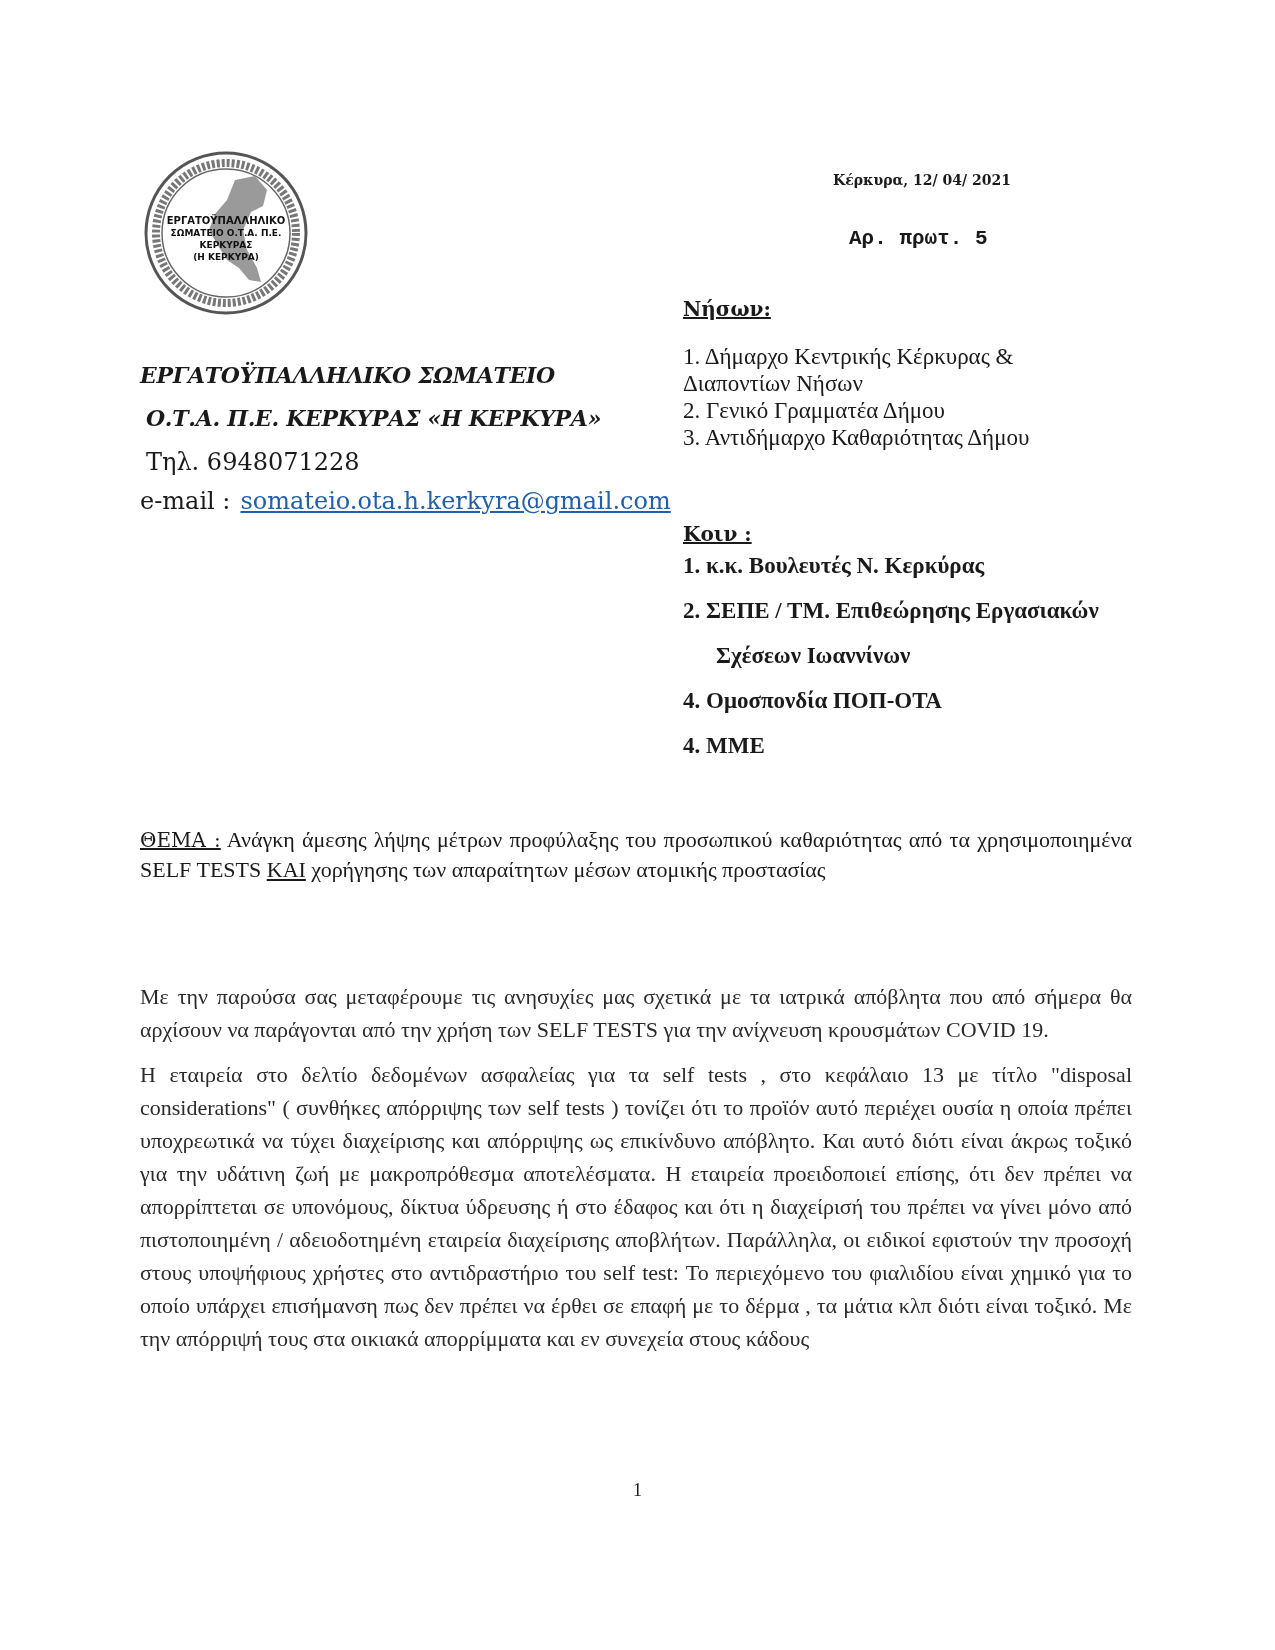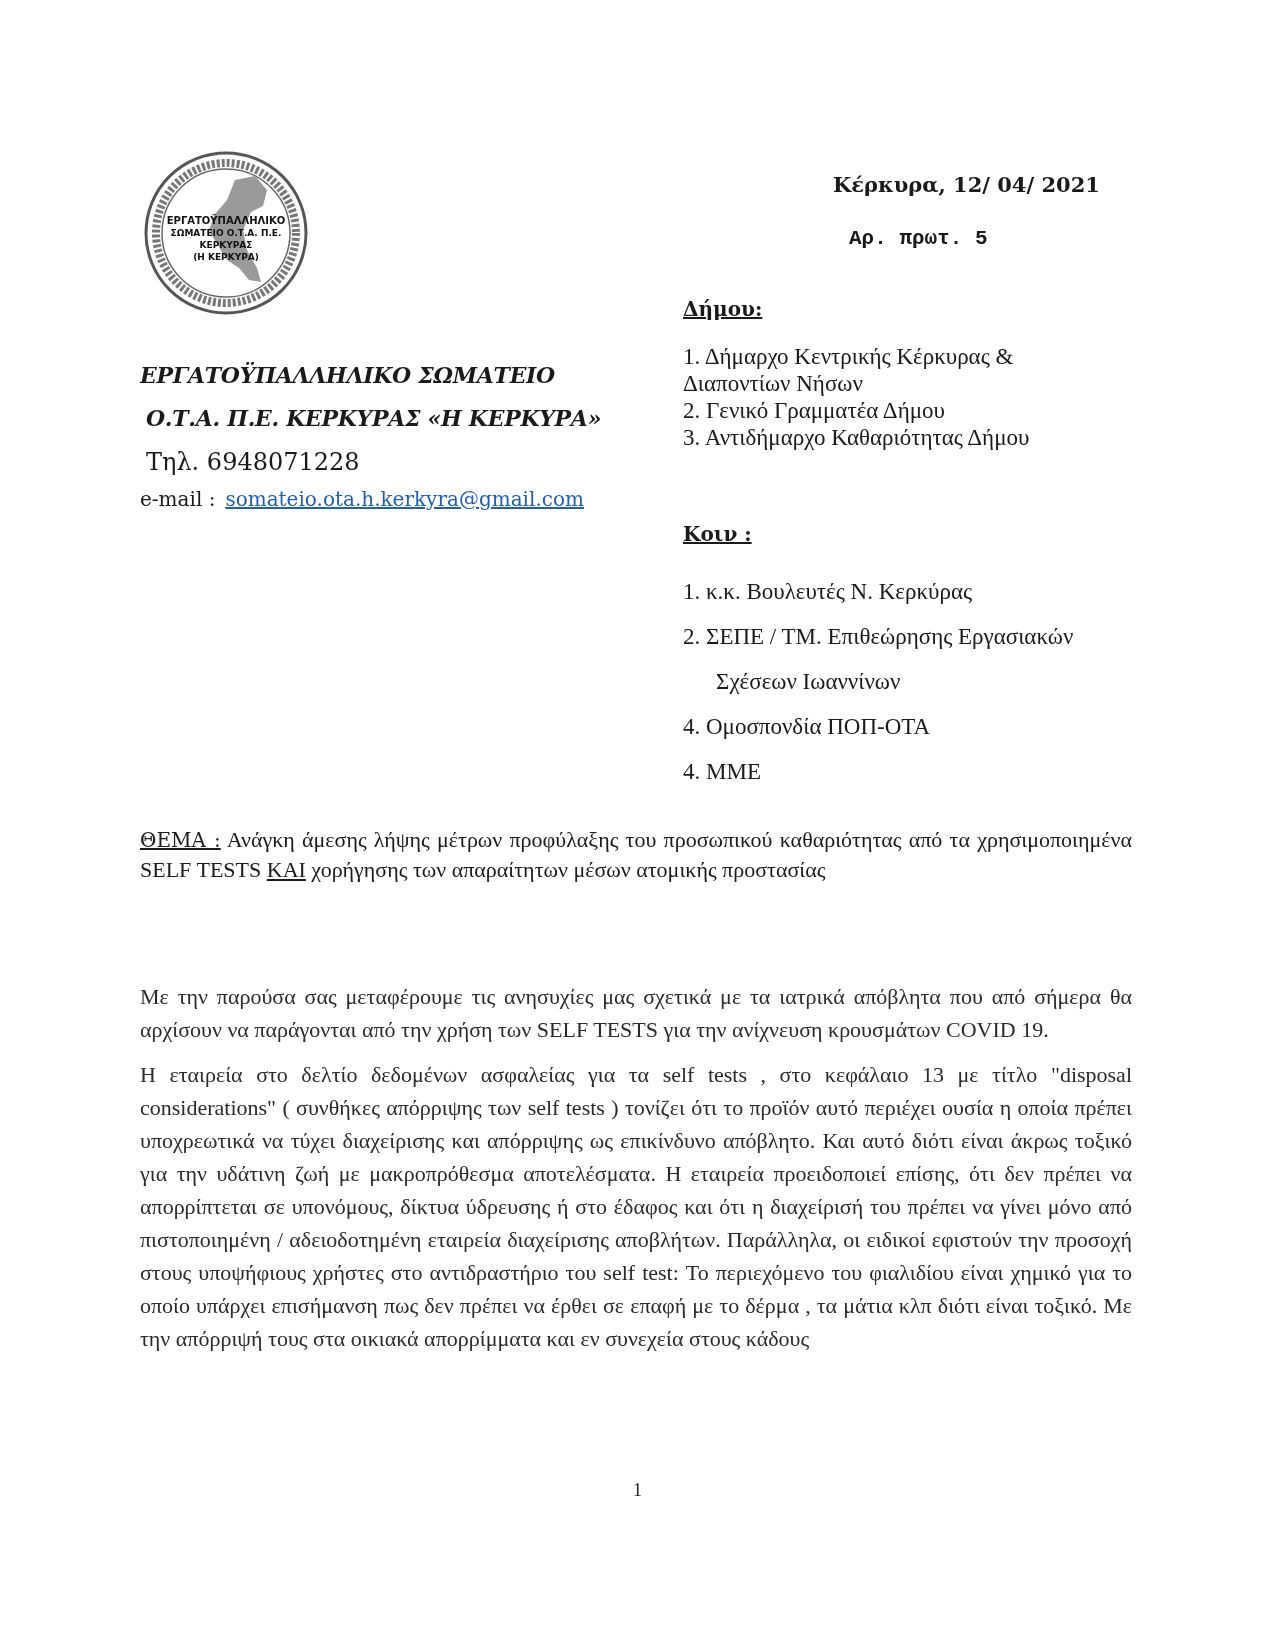--- a/index.html
+++ b/index.html
@@ -1,33 +1,33 @@
 <!DOCTYPE html>
 <html><head>
 <meta charset="utf-8">
 <style>
   html, body { margin: 0; padding: 0; background: #ffffff; }
   body { width: 1275px; height: 1650px; position: relative; overflow: hidden;
          font-family: "DejaVu Serif", "Liberation Serif", serif; color: #1a1a1a; }
   .abs { position: absolute; }
   .logo { left: 143px; top: 150px; width: 166px; height: 166px; }
-  .date { left: 833px; top: 172px; font-family: "DejaVu Serif", serif; font-weight: bold; font-size: 21px; }
+  .date { left: 833px; top: 172px; font-family: "DejaVu Serif", serif; font-weight: bold; font-size: 14px; }
   .protocol { left: 849px; top: 203px; font-family: Liberation Mono, monospace; font-weight: bold; font-size: 21px; margin-top: 24px; }
   .org { left: 140px; font-family: "DejaVu Serif", serif; font-weight: bold; font-style: italic; font-size: 22px; letter-spacing: -0.3px; text-align: center; }
   .org1 { top: 362px; }
   .org2 { top: 405px; left: 146px; }
   .phone { left: 146px; top: 448px; font-size: 24px; }
-  .email-row { left: 140px; top: 487px; font-size: 20px; }
+  .email-row { left: 140px; top: 487px; font-size: 24px; }
   .email-link { color: #1f5fae; text-decoration: underline; margin-left: 10px; }
   .heading-u { font-family: "DejaVu Serif", serif; font-weight: bold; text-decoration: underline; font-size: 20px; }
   .pros-h { left: 683px; top: 297px; }
   .koin-h { left: 683px; top: 522px; }
   .list { left: 683px; font-size: 23px; line-height: 27px; font-family: "Liberation Serif", serif; }
   .list-to { top: 343px; }
-  .list-cc { top: 578px; }
+  .list-cc { top: 552px; font-weight: bold; }
   .list-cc .li { height: 45px; line-height: 27px; }
   .indent { padding-left: 33px; }
   .subject { left: 140px; top: 825px; width: 992px; font-family: "Liberation Serif", serif; font-size: 22px; line-height: 30px; text-align: justify; }
   .subject .lbl { font-family: "DejaVu Serif", serif; font-weight: normal; text-decoration: underline; font-size: 20px; }
   .subject .u { text-decoration: underline; }
   .body { left: 140px; top: 968px; width: 992px; font-family: "Liberation Serif", serif; font-size: 22px; line-height: 33px; text-align: justify; color: #2a2a2a; }
   .body p { margin: 12px 0 12px 0; }
   .pagenum { left: 0; width: 1275px; top: 1480px; text-align: center; font-size: 18px; font-family: "Liberation Serif", serif; }
 </style>
 </head>
@@ -49,21 +49,21 @@
 <div class="abs date">Κέρκυρα,  12/ 04/ 2021</div>
 <div class="abs protocol">Αρ. πρωτ. 5</div>
 
 <div class="abs org org1">ΕΡΓΑΤΟΫΠΑΛΛΗΛΙΚΟ ΣΩΜΑΤΕΙΟ</div>
 <div class="abs org org2">Ο.Τ.Α. Π.Ε. ΚΕΡΚΥΡΑΣ «Η ΚΕΡΚΥΡΑ»</div>
 <div class="abs phone">Τηλ. 6948071228</div>
 <div class="abs email-row">
   <span>e-mail :</span><a class="email-link">somateio.ota.h.kerkyra@gmail.com</a>
 </div>
 
-<div class="abs heading-u pros-h">Δήμου:</div>
+<div class="abs heading-u pros-h">Νήσων:</div>
 <div class="abs list list-to">
   <div>1.  Δήμαρχο Κεντρικής Κέρκυρας &amp;</div>
   <div>Διαποντίων  Νήσων</div>
   <div>2. Γενικό Γραμματέα Δήμου</div>
   <div>3. Αντιδήμαρχο Καθαριότητας Δήμου</div>
 </div>
 
 <div class="abs heading-u koin-h">Κοιν :</div>
 <div class="abs list list-cc">
   <div class="li">1. κ.κ. Βουλευτές Ν. Κερκύρας</div>

